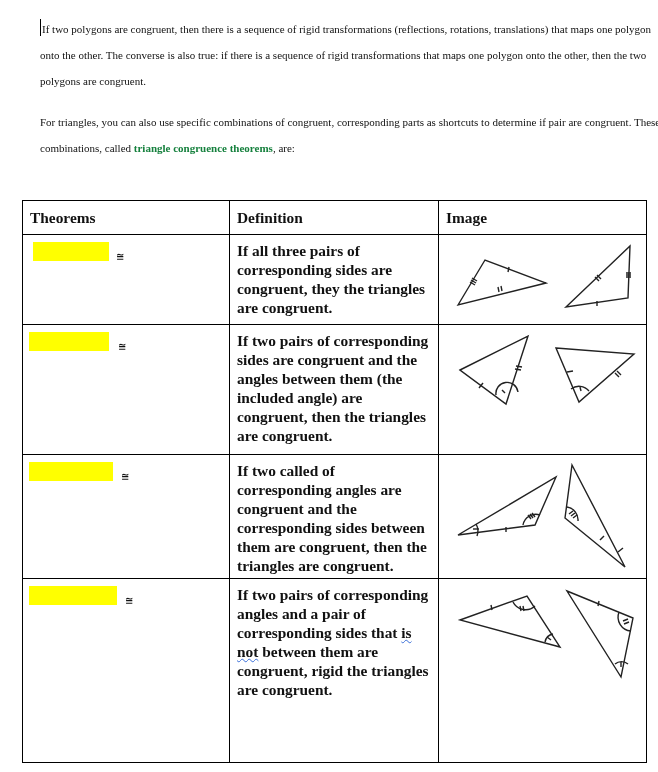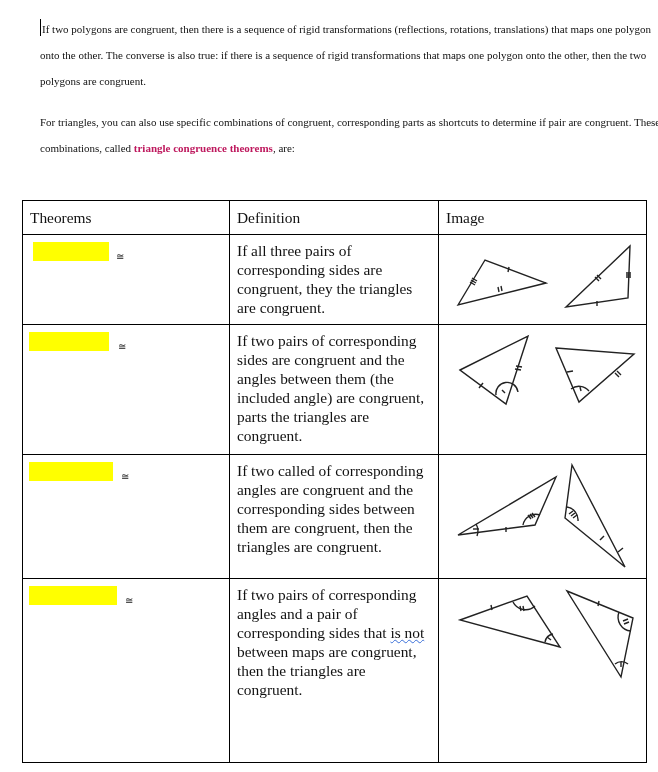--- a/index.html
+++ b/index.html
@@ -1,23 +1,23 @@
 <!DOCTYPE html>
 <html><head>
 <meta charset="utf-8">
 <style>
   html,body{margin:0;padding:0;background:#fff;}
   body{width:658px;height:772px;position:relative;overflow:hidden;font-family:"Liberation Serif",serif;color:#111;}
   .para{position:absolute;left:22px;width:626px;font-size:11px;line-height:26px;margin-left:18px;}
   #p1{top:16px;}
   #p2{top:109px;}
   .caret{display:inline-block;width:1px;height:17px;background:#000;vertical-align:-3px;margin-right:1px;}
-  .link{color:#be185d;font-weight:bold;}
+  .link{color:#15803d;font-weight:bold;}
   table{position:absolute;left:22px;top:200px;border-collapse:collapse;width:625px;font-size:15.4px;line-height:19px;}
-  td,th{border:1.5px solid #000;vertical-align:top;text-align:left;font-weight:normal;padding:0;}
+  td,th{border:1.5px solid #000;vertical-align:top;text-align:left;font-weight:bold;padding:0;}
   th{height:34px;padding:7px 7px 0 7px;box-sizing:border-box;}
   .c1{width:207px;} .c2{width:209px;margin-top:18px;} .c3{width:207px;}
   .def{padding:6px 6px 0 7px;}
   .thm{position:relative;}
   .hl{position:absolute;height:19px;background:#ffff00;}
   .cong{position:absolute;font-size:10px;font-family:"DejaVu Sans",sans-serif;}
   .squig{text-decoration:underline wavy #3a6fd8;text-decoration-thickness:1px;}
   svg{display:block;}
 </style>
 </head>
@@ -57,21 +57,21 @@
             </g>
       </svg>
     </td>
   </tr>
 
   <tr style="height:130px">
     <td class="thm">
       <div class="hl" style="left:6px;top:7px;width:80px;"></div>
       <span class="cong" style="left:95px;top:12px;">≅</span>
     </td>
-    <td class="def">If two pairs of corresponding sides are congruent and the angles between them (the included angle) are congruent, parts the triangles are congruent.</td>
+    <td class="def">If two pairs of corresponding sides are congruent and the angles between them (the included angle) are congruent, then the triangles are congruent.</td>
     <td>
       <svg width="207" height="128" viewBox="0 0 207 128" stroke="#222" stroke-width="1.4" fill="none">
         <g>
               <polygon points="21,45 89,11 67,79"></polygon>
           <path d="M40,63 l4,-5"></path>
               <path d="M77,41 l6,1 M76,44 l6,1"></path>
               <path d="M57,70 a11,11 0 0 1 22,-3"></path>
               <path d="M63,65 l3,3"></path>
             </g>
         <g>
@@ -110,21 +110,21 @@
             </g>
       </svg>
     </td>
   </tr>
 
   <tr style="height:184px">
     <td class="thm">
       <div class="hl" style="left:6px;top:7px;width:88px;"></div>
       <span class="cong" style="left:102px;top:12px;">≅</span>
     </td>
-    <td class="def"><span>If two pairs of corresponding angles and a pair of corresponding sides that </span><span class="squig">is not</span><span> between maps are congruent, then the triangles are congruent.</span></td>
+    <td class="def"><span>If two pairs of corresponding angles and a pair of corresponding sides that </span><span class="squig">is not</span><span> between them are congruent, rigid the triangles are congruent.</span></td>
     <td>
       <svg width="207" height="182" viewBox="0 0 207 182" stroke="#222" stroke-width="1.4" fill="none">
         <g>
               <polygon points="21,41 88,17 121,68"></polygon>
           <path d="M52,26 l1,5"></path>
               <path d="M74,23 a14,14 0 0 0 22,4"></path>
               <path d="M81,27 l1,5 M84,27 l1,5"></path>
               <path d="M106,63 a10,10 0 0 1 8,-8"></path>
               <path d="M108,58 l4,3"></path>
             </g>

